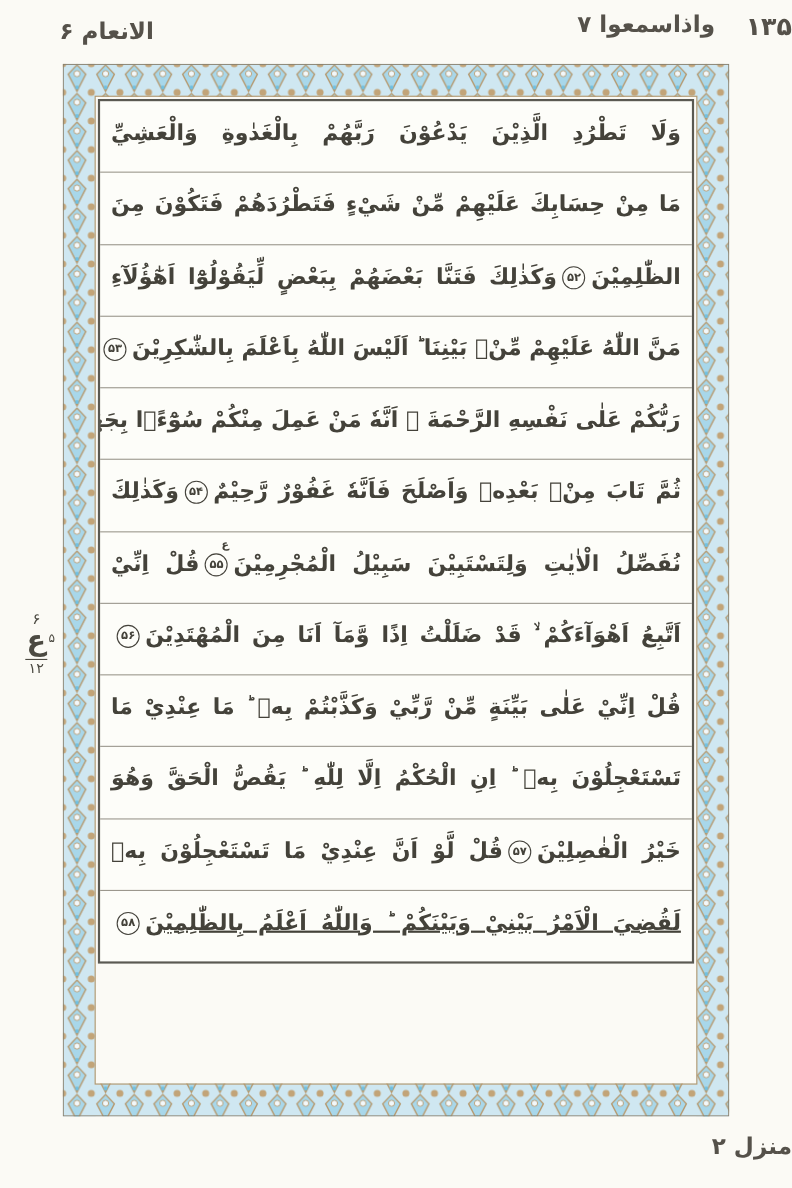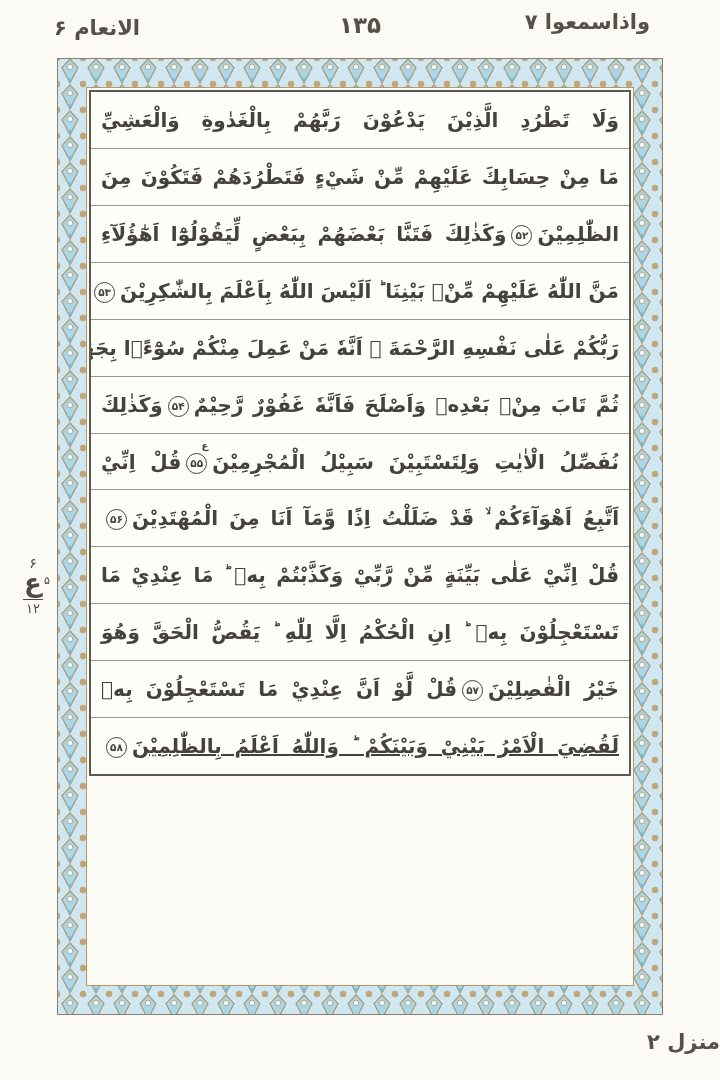--- a/index.html
+++ b/index.html
@@ -8,29 +8,29 @@
     background:#fbfaf5;
     font-family:"DejaVu Sans", sans-serif;
     position:relative;
     overflow:hidden;
   }
   .page{position:absolute;inset:0;}
 
   
   .hdr{position:absolute;color:#55514a;font-size:21px;font-weight:600;white-space:nowrap;}
   .hdr-right{top:10px;right:70px;}
-  .hdr-center{top:12px;left:0;right:0;text-align:center;font-size:23px;}
+  .hdr-center{top:12px;left:0;right:0;font-size:23px;}
   .hdr-left{top:16px;left:38px;margin-left:16px;}
 
   
   .frame-svg{position:absolute;left:57px;top:58px;}
 
   
   .textbox{
-    position:absolute;left:89px;top:90px;width:542px;height:686px;
+    position:absolute;left:89px;top:90px;width:542px;height:786px;
     background:#fdfdf9;
     border:2px solid #5a5952;
     box-sizing:border-box;
     display:flex;flex-direction:column;
   }
   .qline{
     flex:1;
     display:block;
     direction:rtl;
     text-align:justify;

